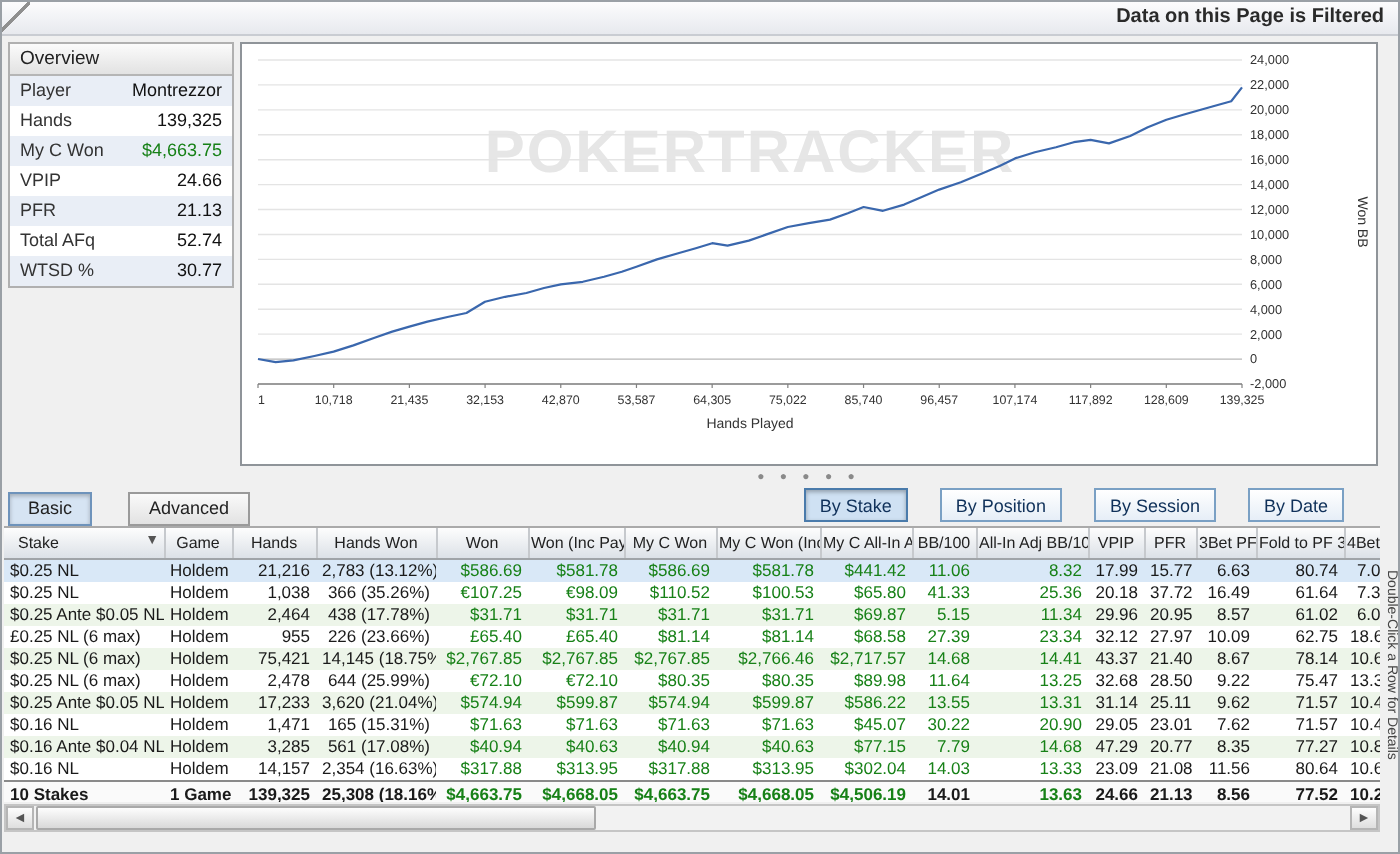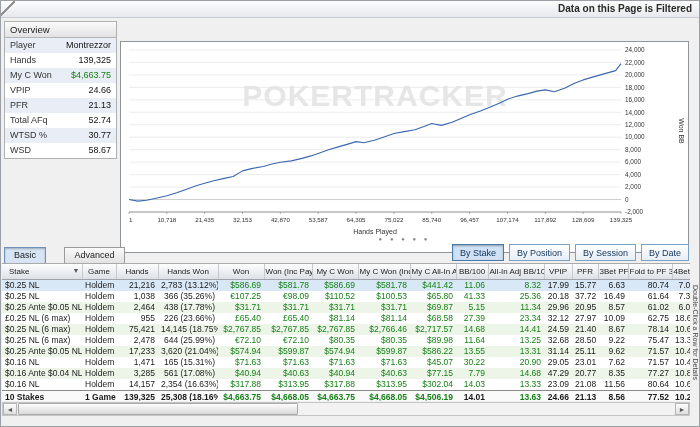--- a/index.html
+++ b/index.html
@@ -19,33 +19,33 @@
   .overview { position:absolute; left:3px; top:20px; width:113px; background:#fff; border:1px solid #b0b0b0; }
   .ov-header { height:16px; line-height:16px; padding-left:5px; font-size:9.5px; color:#222;
     background:linear-gradient(#fbfbfb,#e2e2e2); border-bottom:1px solid #b5b5b5; }
   .ov-row { display:flex; justify-content:space-between; height:15px; line-height:15px; font-size:9px; }
   .ov-row.even { background:#e9eef6; }
   .ov-row.odd { background:#ffffff; }
   .ov-label { padding-left:5px; color:#333; white-space:nowrap; }
   .ov-value { padding-right:5px; color:#111; white-space:nowrap; }
 
   
-  .chart-panel { position:absolute; left:119px; top:20px; width:569px; height:212px; background:#fff; border:1px solid #8f9499;margin-top:20px; }
+  .chart-panel { position:absolute; left:119px; top:20px; width:569px; height:212px; background:#fff; border:1px solid #8f9499; }
   .chart-panel svg { display:block; }
 
   .splitter { position:absolute; left:119px; top:234px; width:569px; height:8px; text-align:center;
     font-size:6px; color:#8a8a8a; letter-spacing:3px; line-height:8px; cursor:row-resize; }
 
   
   .toolbar { position:absolute; left:3px; top:243px; width:694px; height:18px; }
   .mode-btn { position:relative; height:17px; padding:0 9px; font-size:9px; color:#222;
     border:1px solid #9a9a9a; background:linear-gradient(#fafafa,#e2e2e2); margin-right:14px; cursor:pointer;
     font-family:"Liberation Sans",sans-serif; }
   .mode-btn.active { background:#d6e4f3; border-color:#6e93bb; box-shadow:inset 0 1px 2px rgba(0,0,0,.25); }
-  .view-group { position:absolute; right:9px; top:0; display:flex; gap:5px; }
+  .view-group { position:absolute; right:26px; top:0; display:flex; gap:16px; }
   .vbtn { height:17px; padding:0 7px; font-size:9px; color:#10315a; border:1px solid #7aa0c4;
     background:linear-gradient(#ffffff,#e6eef7); cursor:pointer; font-family:"Liberation Sans",sans-serif; white-space:nowrap; }
   .vbtn.active { background:#cfe1f3; border-color:#4a7bab; box-shadow:inset 0 1px 2px rgba(0,0,0,.3); }
 
   
   .table-wrap { position:absolute; left:1px; top:262px; width:688px; height:138px; overflow:hidden; background:#fff; border-top:1px solid #aaa; }
   table { border-collapse:collapse; table-layout:fixed; width:696px; }
   th { height:15px; font-size:8px; font-weight:normal; color:#222; text-align:center;
     background:linear-gradient(#fdfdfd,#dce1e7); border-right:1px solid #c6c9cd; border-bottom:1px solid #a0a4a8;
     overflow:hidden; white-space:nowrap; padding:0 1px; position:relative; }
@@ -107,24 +107,20 @@
           <span class="ov-label">PFR</span>
           <span class="ov-value">21.13</span>
         </div>
         <div class="ov-row odd">
           <span class="ov-label">Total AFq</span>
           <span class="ov-value">52.74</span>
         </div>
         <div class="ov-row even">
           <span class="ov-label">WTSD %</span>
           <span class="ov-value">30.77</span>
-        </div>
-        <div class="ov-row odd">
-          <span class="ov-label">WSD</span>
-          <span class="ov-value">58.67</span>
         </div>
       </div>
   </div>
 
   <div class="chart-panel">
     <svg id="chart-svg" width="567" height="210" viewBox="0 0 567 210">
       <text x="254" y="64" text-anchor="middle" font-size="30" font-weight="bold" letter-spacing="1" fill="#e6e6e6">POKERTRACKER</text>
       <text x="254" y="192" text-anchor="middle" font-size="7" fill="#333">Hands Played</text>
       <text x="558" y="89" transform="rotate(90 558 89)" text-anchor="middle" font-size="7" fill="#333">Won BB</text>
     <line x1="8" y1="8" x2="500" y2="8" stroke="#e4e4e4" stroke-width="0.7"></line>
@@ -319,21 +315,21 @@
             <td class="left">Holdem</td>
             <td class="num">75,421</td>
             <td class="num">14,145 (18.75%)</td>
             <td class="num money">$2,767.85</td>
             <td class="num money">$2,767.85</td>
             <td class="num money">$2,767.85</td>
             <td class="num money">$2,766.46</td>
             <td class="num money">$2,717.57</td>
             <td class="num money">14.68</td>
             <td class="num money">14.41</td>
-            <td class="num">24.59</td>
+            <td class="num">43.37</td>
             <td class="num">21.40</td>
             <td class="num">8.67</td>
             <td class="num">78.14</td>
             <td class="num">10.64</td>
           </tr>
           <tr class="">
             <td class="left">$0.25 NL (6 max)</td>
             <td class="left">Holdem</td>
             <td class="num">2,478</td>
             <td class="num">644 (25.99%)</td>

